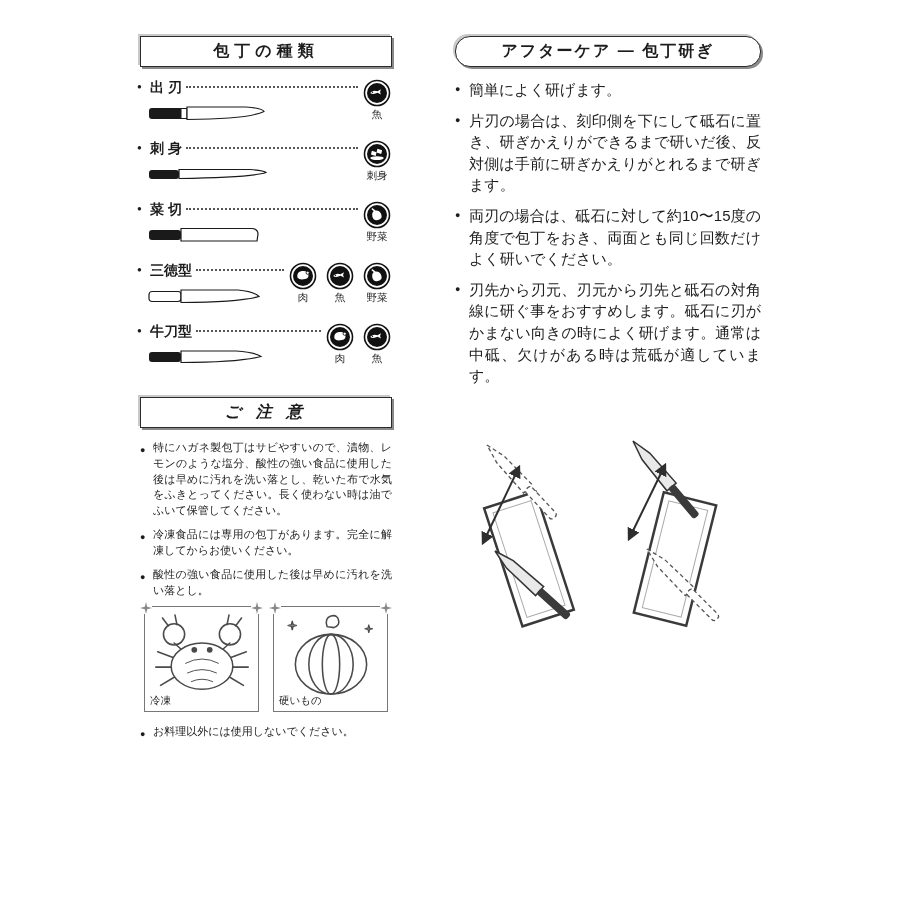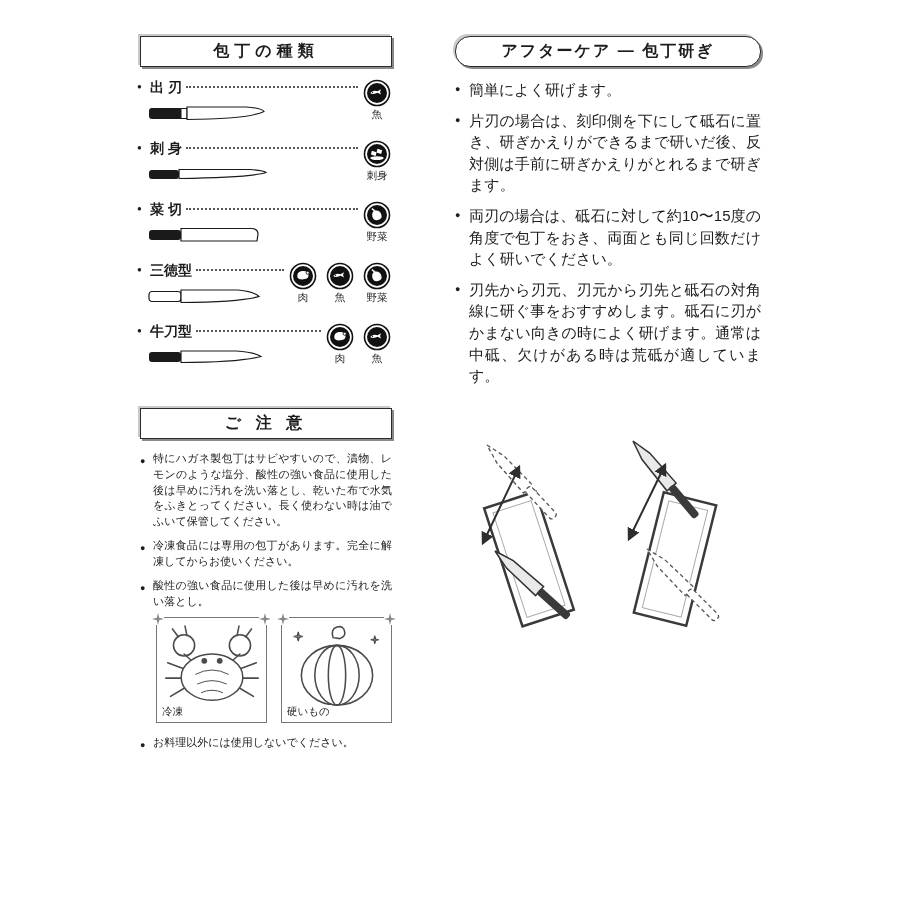--- a/index.html
+++ b/index.html
@@ -23,27 +23,27 @@
   .row-top { display:flex; align-items:flex-start;justify-content:center; }
   .k-label { font-size:14px; font-weight:bold; white-space:nowrap; position:relative; padding-left:10px; }
   .k-label::before { content:"●"; position:absolute; left:-3px; top:3px; font-size:8px; }
   .leader { flex:1 1 auto; border-bottom:2px dotted #555; height:9px; margin:0 4px; min-width:12px; }
   .icons { display:flex; gap:7px; flex:0 0 auto; }
   .icon-item { width:30px; display:flex; flex-direction:column; align-items:center; }
   .badge { width:28px; height:28px; display:block; }
   .icon-label { font-size:10.5px; margin-top:1px; white-space:nowrap; }
   .knife-art { position:absolute; left:8px; top:23px; display:block; }
 
-  .section-gap { margin-top:24px; }
+  .section-gap { margin-top:13px;font-style:italic; }
   .bullets { list-style:none; margin-top:12px; }
   .bullets li { position:relative; font-size:11px; line-height:1.44; padding-left:13px; margin-bottom:8px; text-align:justify; }
   .bullets.rt li { font-size:15px; padding-left:14px; margin-bottom:9px; }
   .bullets li::before { content:"●"; position:absolute; left:0; top:4px; font-size:9px; }
 
-  .figures { display:flex; gap:14px; margin:4px 0 10px 16px; }
+  .figures { display:flex; gap:14px; margin:4px 0 10px 4px; }
   .figure-box { position:relative; width:115px; height:106px; border:1px solid #777; background:#fff; }
   .figure-label { position:absolute; left:3px; bottom:3px; font-size:10.5px; background:#fff; padding:0 2px; }
   .spark { position:absolute; width:12px; height:12px; background:#fff; }
   .spark.tl { left:-5px; top:-5px; }
   .spark.tr { right:-5px; top:-5px; }
   .fig-art { display:block; margin:4px auto 0 auto; }
 
   .stone-art { display:block; margin:24px 0 0 2px; }
 </style>
 </head>

